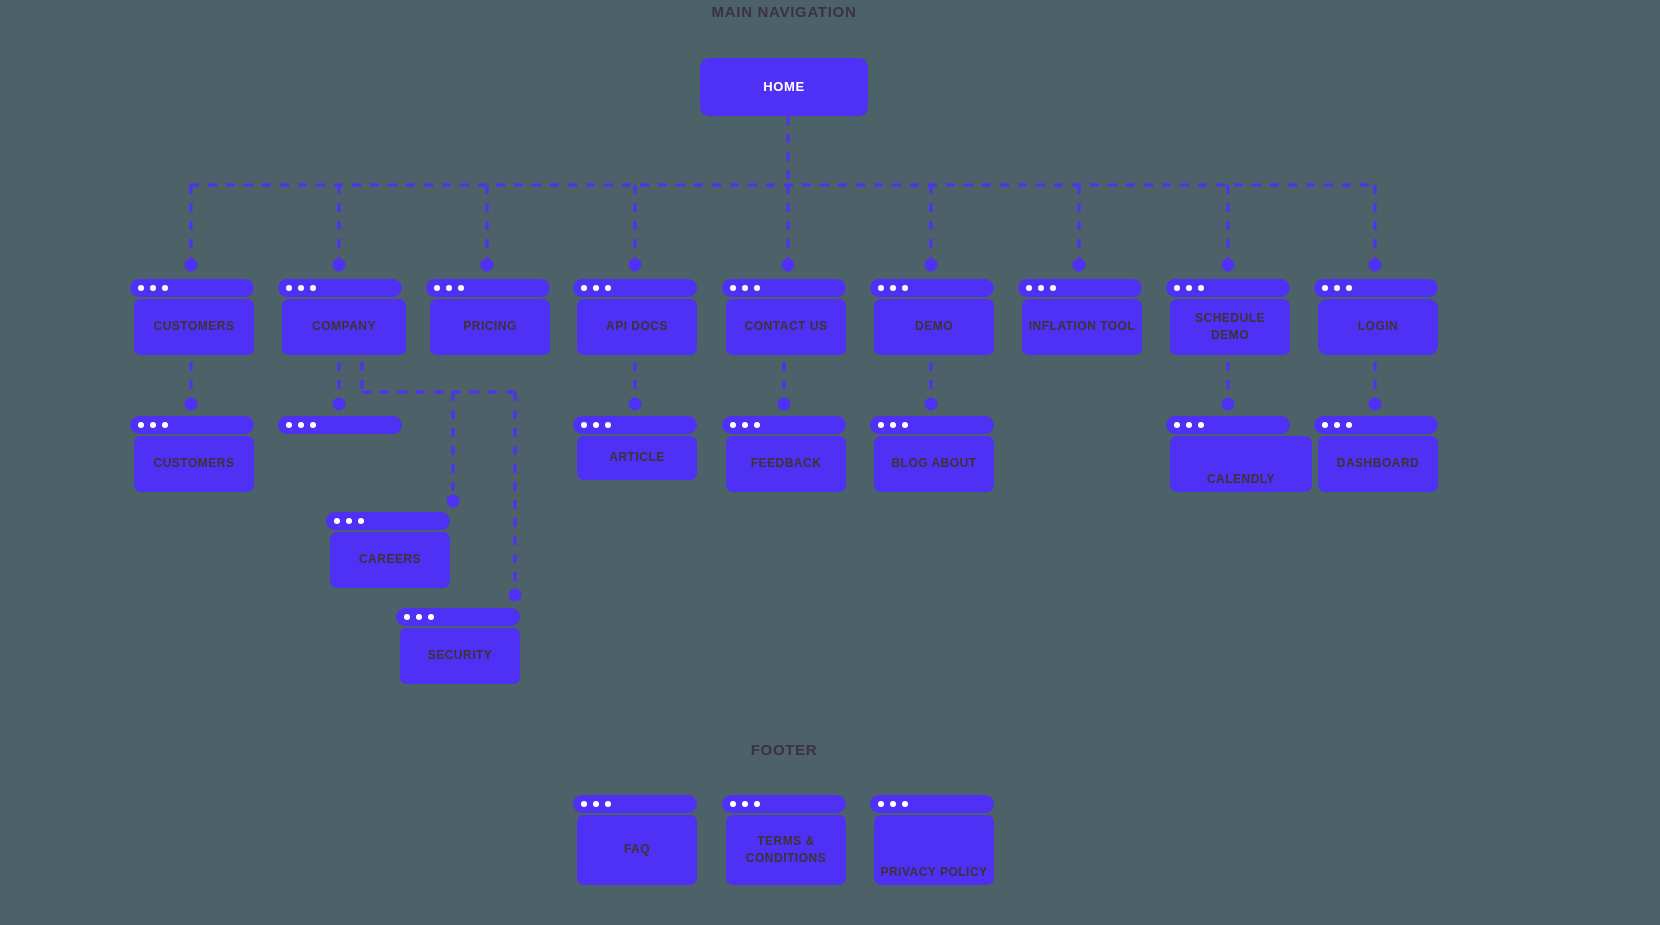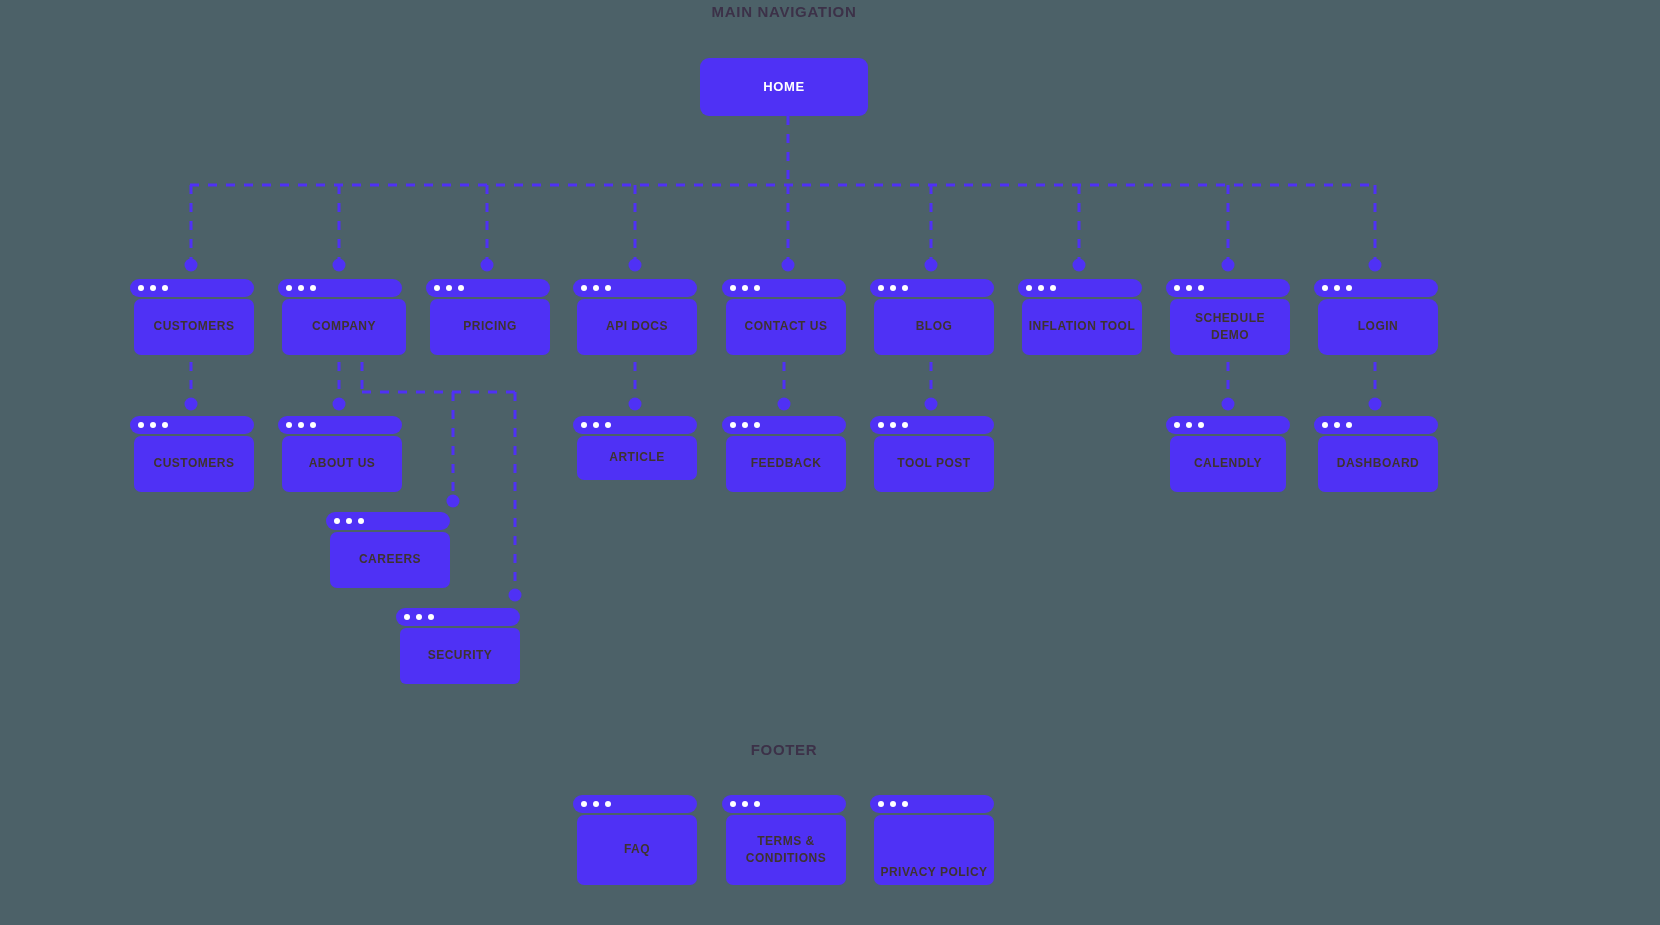--- a/index.html
+++ b/index.html
@@ -196,21 +196,21 @@
           <div class="lbl">CONTACT US</div>
         </div>
       </div>
       <div class="node" style="left: 870px; top: 279px; width: 124px; height: 76px;">
         <div class="titlebar" style="width: 124px;">
           <span class="dot"></span>
           <span class="dot"></span>
           <span class="dot"></span>
         </div>
         <div class="body" style="width: 120px; height: 56px;">
-          <div class="lbl">BLOG</div>
+          <div class="lbl">DEMO</div>
         </div>
       </div>
       <div class="node" style="left: 1018px; top: 279px; width: 124px; height: 76px;">
         <div class="titlebar" style="width: 124px;">
           <span class="dot"></span>
           <span class="dot"></span>
           <span class="dot"></span>
         </div>
         <div class="body" style="width: 120px; height: 56px;">
           <div class="lbl">INFLATION TOOL</div>
@@ -245,23 +245,20 @@
         <div class="body" style="width: 120px; height: 56px;">
           <div class="lbl">CUSTOMERS</div>
         </div>
       </div>
       <div class="node" style="left: 278px; top: 416px; width: 124px; height: 76px;">
         <div class="titlebar" style="width: 124px;">
           <span class="dot"></span>
           <span class="dot"></span>
           <span class="dot"></span>
         </div>
-        <div class="body" style="width: 120px; height: 56px;">
-          <div class="lbl">ABOUT US</div>
-        </div>
       </div>
       <div class="node" style="left: 573px; top: 416px; width: 124px; height: 76px;">
         <div class="titlebar" style="width: 124px;">
           <span class="dot"></span>
           <span class="dot"></span>
           <span class="dot"></span>
         </div>
         <div class="body" style="width: 120px; height: 44px;">
           <div class="lbl">ARTICLE</div>
         </div>
@@ -276,30 +273,30 @@
           <div class="lbl">FEEDBACK</div>
         </div>
       </div>
       <div class="node" style="left: 870px; top: 416px; width: 124px; height: 76px;">
         <div class="titlebar" style="width: 124px;">
           <span class="dot"></span>
           <span class="dot"></span>
           <span class="dot"></span>
         </div>
         <div class="body" style="width: 120px; height: 56px;">
-          <div class="lbl">TOOL POST</div>
+          <div class="lbl">BLOG ABOUT</div>
         </div>
       </div>
       <div class="node" style="left: 1166px; top: 416px; width: 124px; height: 76px;">
         <div class="titlebar" style="width: 124px;">
           <span class="dot"></span>
           <span class="dot"></span>
           <span class="dot"></span>
         </div>
-        <div class="body" style="width: 116px; height: 56px;">
+        <div class="body" style="width: 142px; height: 56px; align-items: flex-end;">
           <div class="lbl">CALENDLY</div>
         </div>
       </div>
       <div class="node" style="left: 1314px; top: 416px; width: 124px; height: 76px;">
         <div class="titlebar" style="width: 124px;">
           <span class="dot"></span>
           <span class="dot"></span>
           <span class="dot"></span>
         </div>
         <div class="body" style="width: 120px; height: 56px;">

